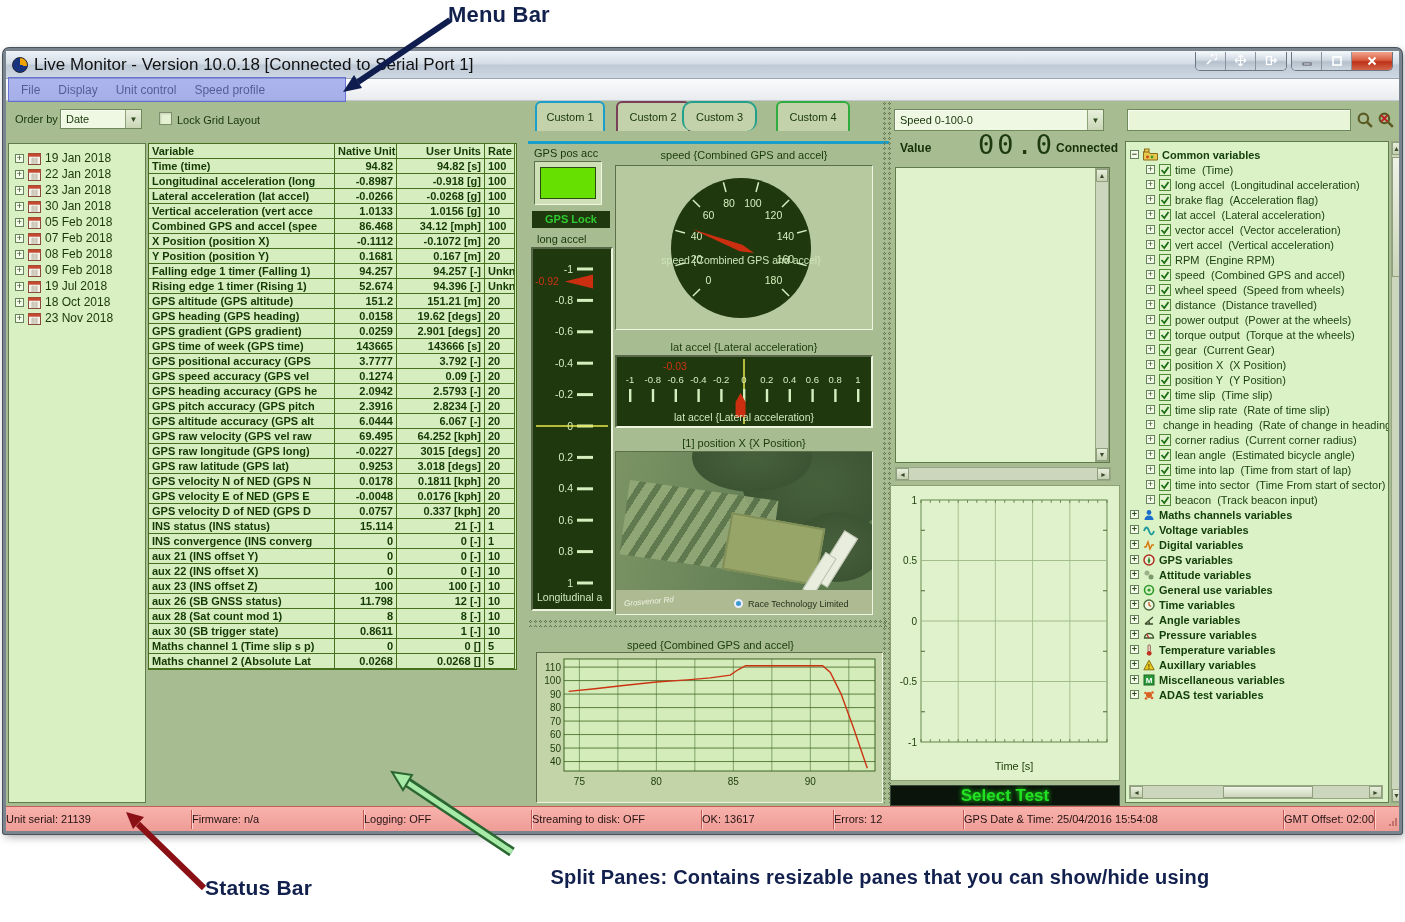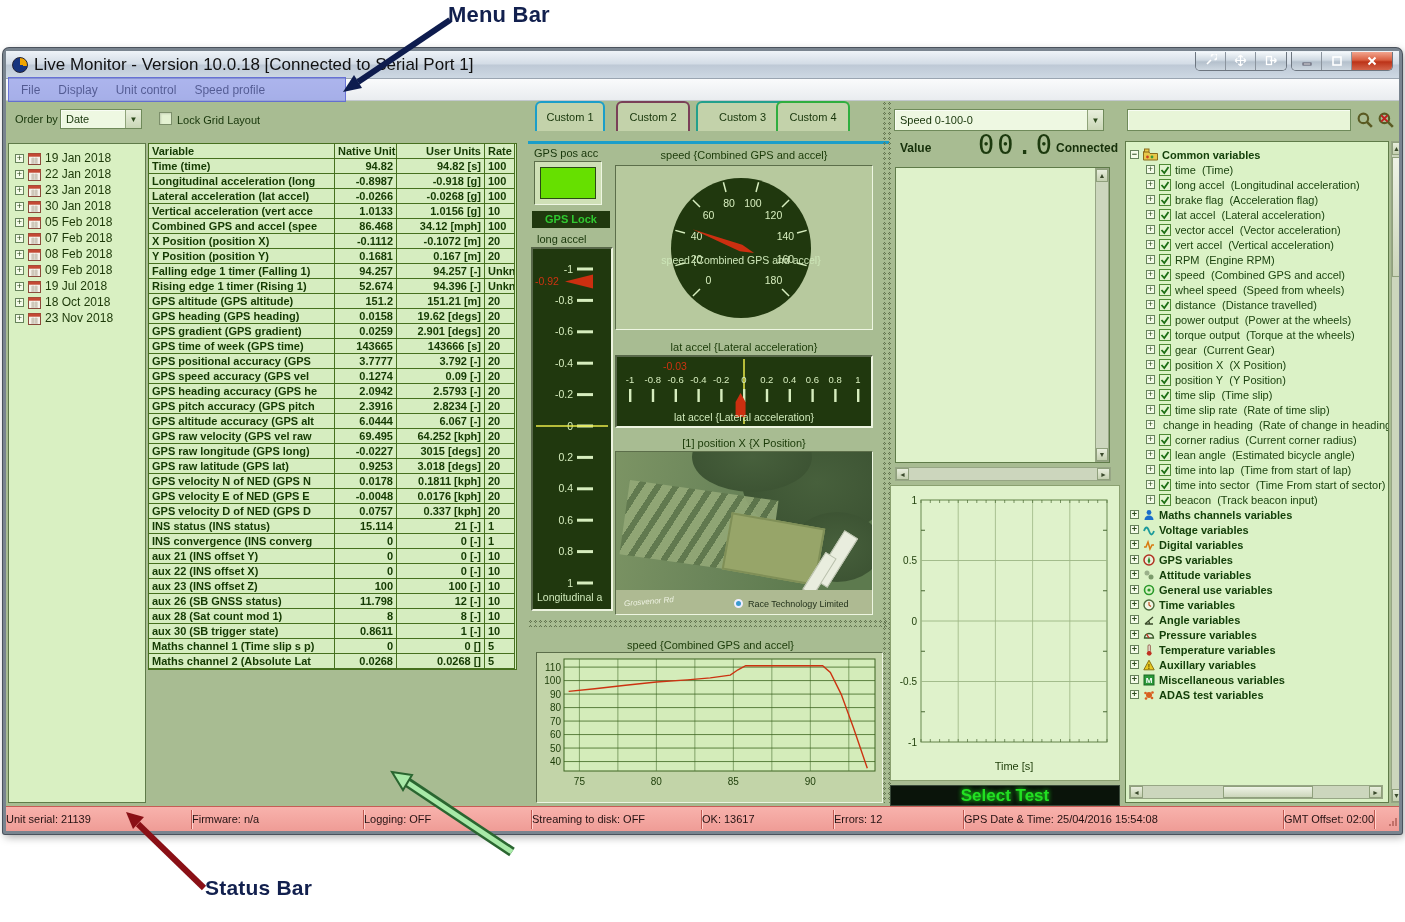--- a/index.html
+++ b/index.html
@@ -122,20 +122,21 @@
                display:flex;align-items:center;justify-content:center;text-shadow:0 0 5px #2f2;}
 </style>
 </head>
 <body>
 
 <div class="canvas">
 
   <div class="ann ann-menu">Menu Bar</div>
   <div class="ann ann-status">Status Bar</div>
   <div class="ann ann-split">
+    <div>Split Panes: Contains resizable panes that you can show/hide using</div>
   </div>
 
   <div class="window">
 
     <div class="titlebar">
       <span class="app-icon"></span>
       <span class="title-text">Live Monitor - Version 10.0.18 [Connected to Serial Port 1]</span>
       <div class="tb-buttons">
         <div class="btn-group">
           <div class="tbtn">
@@ -191,21 +192,21 @@
       <div class="abs combo" style="left:54px;top:8px;width:82px;height:20px;">
         <span class="cv">Date</span>
         <span class="da">▼</span>
       </div>
       <div class="abs chk" style="left:153px;top:11px;"></div>
       <div class="abs lbl" style="left:171px;top:13px;">Lock Grid Layout</div>
 
       <div id="tabs-row" class="abs" style="left:0;top:0;width:0;height:0;">
           <div class="tab" style="left: 529px; width: 70px; border-color: rgb(27, 158, 201);">Custom 1</div>
           <div class="tab" style="left: 610px; width: 74px; border-color: rgb(122, 64, 88);">Custom 2</div>
-          <div class="tab" style="left: 690px; width: 93px; border-color: rgb(35, 160, 140);">Custom 3</div>
+          <div class="tab" style="left: 676px; width: 75px; border-color: rgb(35, 160, 140); border-radius: 10px;">Custom 3</div>
           <div class="tab" style="left: 770px; width: 74px; border-color: rgb(47, 174, 63);">Custom 4</div>
         </div>
       <div class="abs" id="tab-underline" style="left: 522px; top: 40px; width: 361px; height: 3px; background: rgb(27, 158, 201);"></div>
 
       <div class="abs panel" style="left:2px;top:42px;width:138px;height:660px;overflow:hidden;">
         <div id="dates-list" style="padding-top:6px;">
             <div class="sess-row">
               <span class="plusbox">+</span>
               <svg width="13" height="13" viewBox="0 0 13 13">
                 <rect x="0.5" y="1.5" width="12" height="11" fill="#f6f2ea" stroke="#8a4a3a"></rect>

